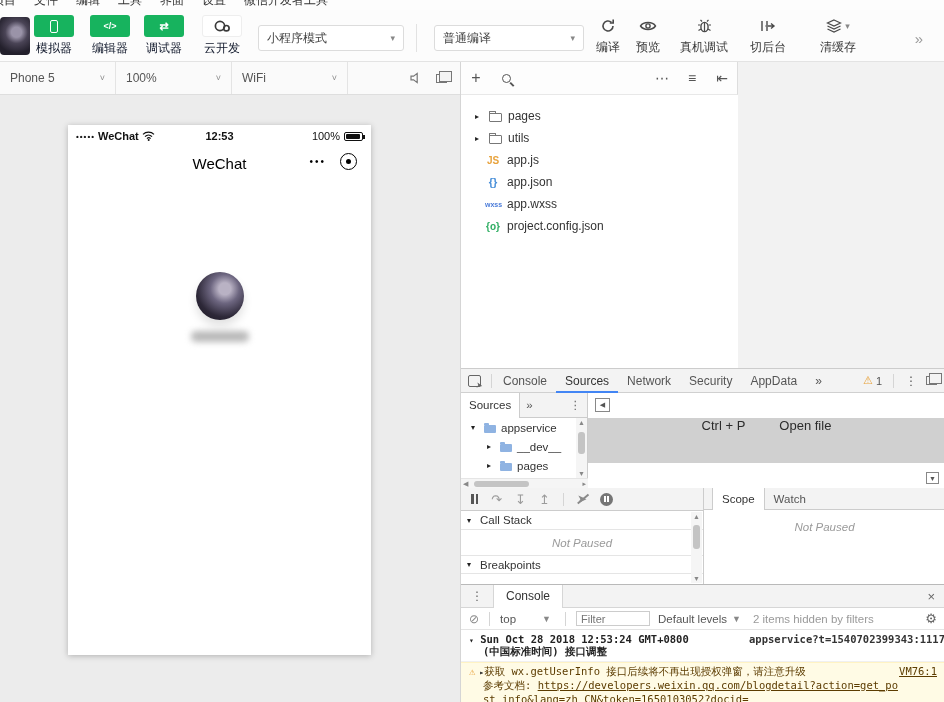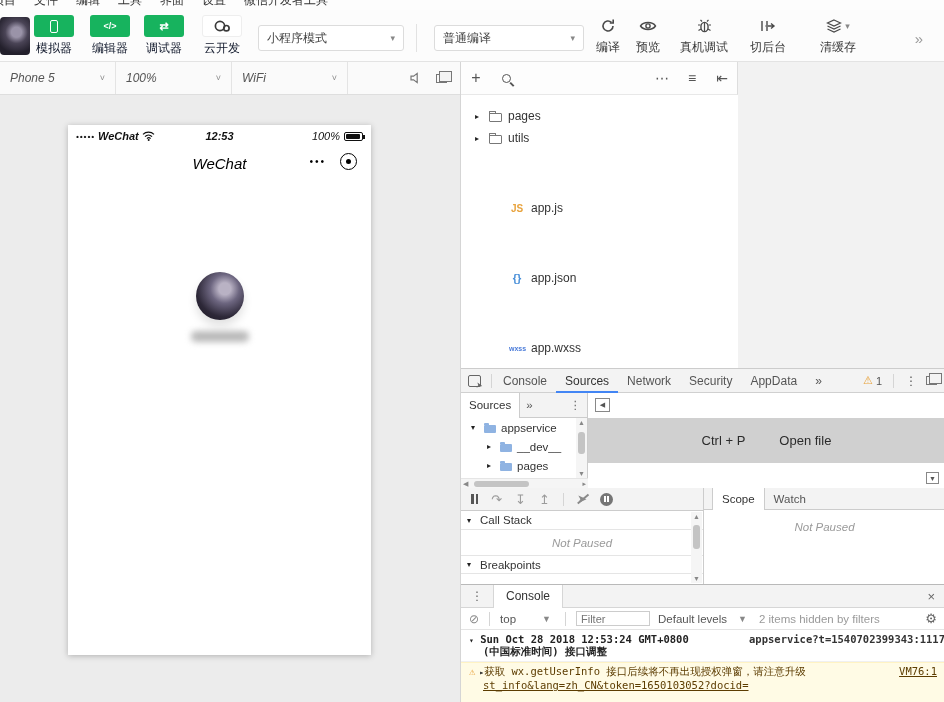--- a/index.html
+++ b/index.html
@@ -26,21 +26,21 @@
   .tb-sel-mode { position:absolute; left:258px; top:15px; width:146px; }
   .tb-div { position:absolute; left:416px; top:14px; width:1px; height:28px; background:#e2e2e2; }
   .tb-sel-compile { position:absolute; left:434px; top:15px; width:150px; }
   .tb-act { position:absolute; top:5px; text-align:center; }
   .tb-act .ic { height:22px; display:flex; align-items:center; justify-content:center; }
   .tb-act .lbl { font-size:12px; color:#3a3a3a; margin-top:2px; white-space:nowrap; }
   .tb-more { position:absolute; right:22px; top:20px; color:#9a9a9a; font-size:15px; letter-spacing:-1px; }
   .caret { font-size:9px; color:#888; }
 
   
-  .sim-region { position:absolute; left:0; top:62px; width:460px; height:640px;font-style:italic; }
+  .sim-region { position:absolute; left:0; top:62px; width:460px; height:640px; }
   .devicebar { position:absolute; left:0; top:0; width:460px; height:33px; background:#fafafa; border-bottom:1px solid #dedede; display:flex; align-items:stretch; }
   .dev-sel { width:116px; border-right:1px solid #e4e4e4; display:flex; align-items:center; justify-content:space-between; padding:0 10px; font-size:12px; color:#555; }
   .devicebar .spacer { flex:1; }
   .db-ico { width:26px; display:flex; align-items:center; justify-content:center; color:#777; }
   .sim-canvas { position:absolute; left:0; top:33px; width:460px; height:607px; background:#ececec; }
   .phone { position:absolute; left:68px; top:30px; width:303px; height:530px; background:#fff; box-shadow:0 1px 6px rgba(0,0,0,.25); }
   .statusbar { height:22px; display:flex; align-items:center; padding:0 8px; font-size:11px; color:#111; font-weight:bold; }
   .sb-left { display:flex; align-items:center; gap:3px; flex:1; }
   .sb-time { flex:0; }
   .sb-right { flex:1; display:flex; align-items:center; justify-content:flex-end; gap:4px; font-weight:normal; }
@@ -62,21 +62,21 @@
   
   .right-region { position:absolute; left:460px; top:62px; width:484px; height:640px; border-left:1px solid #d5d5d5; }
   .explorer-bar { position:absolute; left:0; top:0; width:277px; height:33px; background:#fdfdfd; border-bottom:1px solid #e8e8e8; border-right:1px solid #ddd; display:flex; align-items:center; }
   .xb-ico { color:#555; font-size:14px; width:30px; text-align:center; }
   .mag { position:relative; width:9px; height:9px; border:1.4px solid #555; border-radius:50%; display:inline-block; }
   .mag::after { content:""; position:absolute; width:1.6px; height:5px; background:#555; left:8px; top:7px; transform:rotate(-45deg); }
   .xb-right { margin-left:auto; display:flex; }
   .editor-empty { position:absolute; left:277px; top:0; width:207px; height:306px; background:#f2f2f2; }
   .file-tree { position:absolute; left:0; top:33px; width:277px; height:273px; background:#fff; font-size:12px; color:#333; padding-top:10px; }
   .ft-row { height:22px; display:flex; align-items:center; gap:6px; padding-left:14px; }
-  .ft-row.file { padding-left:48px;margin-top:48px; }
+  .ft-row.file { padding-left:24px; }
   .tri { font-size:8px; color:#222; width:8px; }
   .folder { position:relative; width:13px; height:9px; border:1px solid #777; border-radius:1px; margin-top:2px; }
   .folder::before { content:""; position:absolute; left:-1px; top:-3px; width:5px; height:2px; border:1px solid #777; border-bottom:none; border-radius:1px 1px 0 0; }
   .fi { font-weight:bold; font-size:9px; width:16px; text-align:center; }
   .fi-js { color:#e8a33d; font-size:10px; }
   .fi-json { color:#4a90d9; font-size:11px; }
   .fi-wxss { color:#4a7bd9; font-size:7px; letter-spacing:0; }
   .fi-conf { color:#2fae63; font-size:10px; }
 
   
@@ -104,21 +104,21 @@
   .bfolder { width:12px; height:8px; background:#8fb3e2; border-radius:1px; position:relative; margin-top:2px; }
   .bfolder::before { content:""; position:absolute; left:0; top:-2px; width:5px; height:2px; background:#8fb3e2; border-radius:1px 1px 0 0; }
   .vsb { position:absolute; right:0; top:0; width:11px; height:60px; background:#f5f5f5; }
   .vsb .thumb { position:absolute; left:2px; top:14px; width:7px; height:22px; background:#c4c4c4; border-radius:3px; }
   .vsb .arr { position:absolute; left:0; width:11px; text-align:center; font-size:7px; color:#888; }
   .hsb { position:absolute; left:0; bottom:0; width:127px; height:10px; background:#f5f5f5; border-top:1px solid #e5e5e5; }
   .hsb .thumb { position:absolute; left:13px; top:2px; width:55px; height:6px; background:#c4c4c4; border-radius:3px; }
   .hsb .arr { position:absolute; top:1px; font-size:7px; color:#888; }
   .src-editor { position:absolute; left:127px; top:0; width:357px; height:95px; background:#fff; }
   .nav-toggle { position:absolute; left:7px; top:5px; width:15px; height:14px; border:1px solid #888; display:flex; align-items:center; justify-content:center; font-size:7px; color:#555; }
-  .openfile { position:absolute; left:0; top:25px; width:357px; height:45px; background:#d0d0d0; display:flex; align-items:center; justify-content:center; gap:34px; font-size:13px; color:#2b2b2b; }
+  .openfile { position:absolute; left:0; top:25px; width:357px; height:45px; background:#d0d0d0; display:flex; justify-content:center; gap:34px; font-size:13px; color:#2b2b2b; }
   .drawer-ico { position:absolute; right:6px; bottom:4px; width:13px; height:12px; border:1px solid #888; font-size:7px; color:#555; display:flex; align-items:center; justify-content:center; }
 
   .dt-debug { position:absolute; left:0; top:119px; width:484px; height:96px; }
   .debug-left { position:absolute; left:0; top:0; width:243px; height:96px; border-right:1px solid #ccc; }
   .controls { height:23px; background:#f3f3f3; border-bottom:1px solid #ccc; display:flex; align-items:center; gap:13px; padding-left:10px; color:#9b9b9b; font-size:13px; }
   .pauseico { display:inline-flex; gap:2px; }
   .pauseico i { width:2.6px; height:10px; background:#565656; }
   .ctl-div { width:1px; height:13px; background:#d5d5d5; }
   .noslash { position:relative; color:#8a8a8a; font-size:12px; }
   .noslash::after { content:""; position:absolute; left:-1px; top:6px; width:14px; height:1.6px; background:#8a8a8a; transform:rotate(-40deg); }
@@ -479,41 +479,45 @@
         </div>
         <div class="con-filterrow">
           <span class="block-ico">⊘</span>
           <span class="vdiv"></span>
           <span class="ctx">
             <span>top</span>
             <span class="caret">▼</span>
           </span>
           <span class="vdiv"></span>
           <input class="filter-input" placeholder="Filter" style="">
-          <span class="ctx" style="gap:11px">
+          <span class="ctx" style="gap:5px">
             <span>Default levels</span>
             <span class="caret">▼</span>
           </span>
           <span class="hidden-note">2 items hidden by filters</span>
           <span class="gear">⚙</span>
         </div>
         <div class="logs">
           <div class="log1">
             <div class="l1">
               <span><span class="tri">▾</span> <span>Sun Oct 28 2018 12:53:24 GMT+0800</span></span>
               <span class="loglink">appservice?t=1540702399343:1117</span>
             </div>
             <div class="l2">(中国标准时间) 接口调整</div>
           </div>
           <div class="warnblk">
             <div class="l1">
               <span><span class="warn-tri">⚠</span><span class="tri">▸</span><span>获取 wx.getUserInfo 接口后续将不再出现授权弹窗，请注意升级</span></span>
               <span class="wl">VM76:1</span>
             </div>
             <div class="l2">
+              <span>参考文档:</span>
+              <span class="wurl">https://developers.weixin.qq.com/blogdetail?action=get_po</span>
+            </div>
+            <div class="l2">
               <span class="wurl">st_info&amp;lang=zh_CN&amp;token=1650103052?docid=</span>
             </div>
           </div>
         </div>
       </div>
     </div>
   </div>
 </div>
 
 </body></html>

